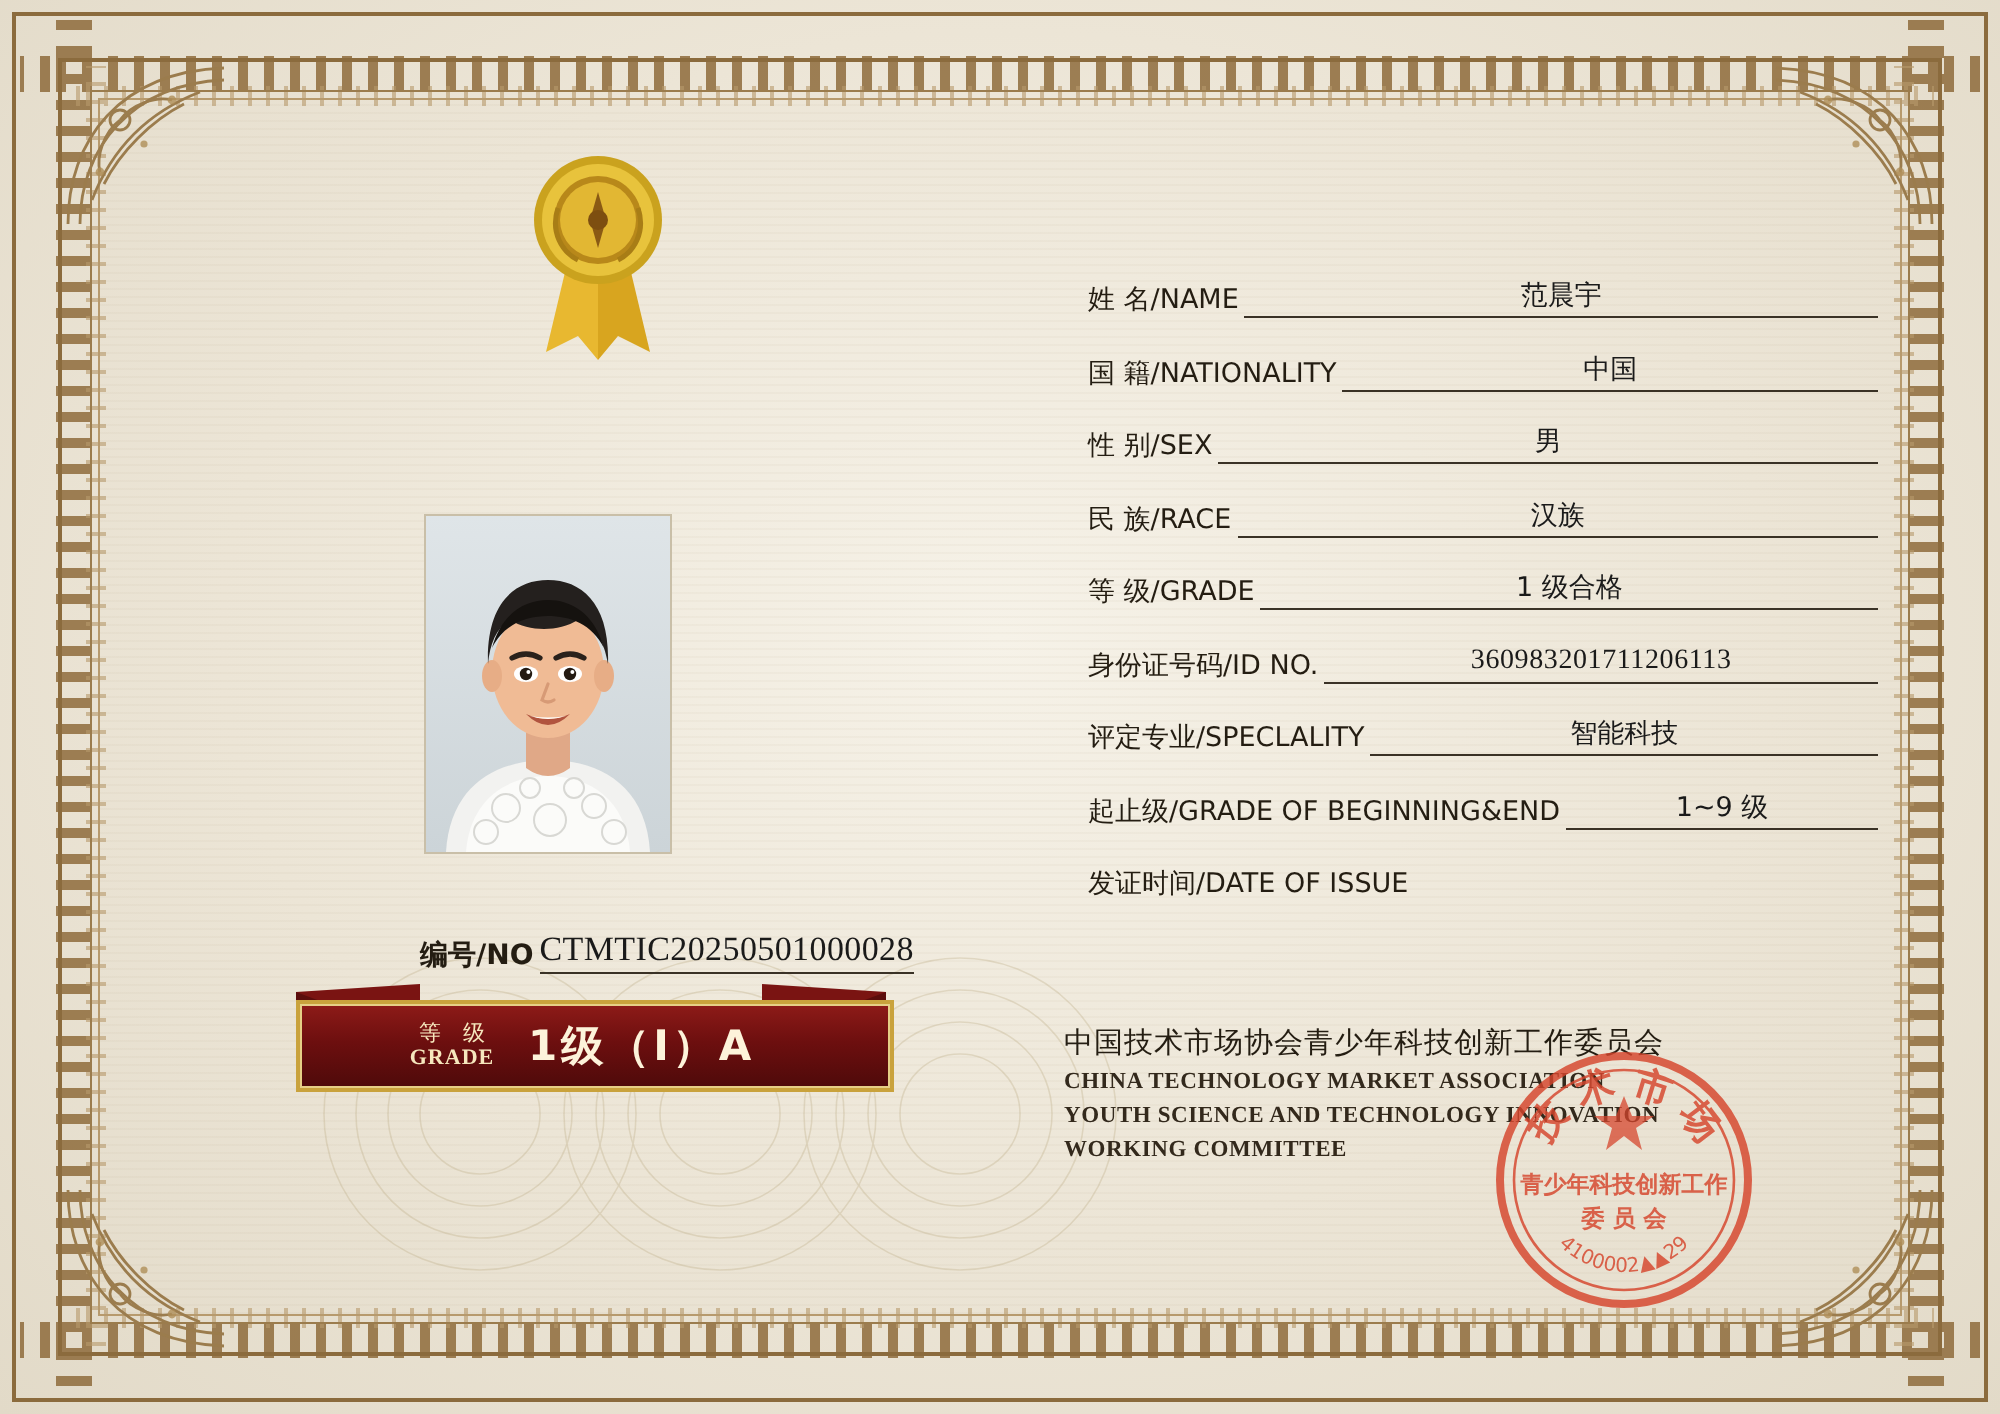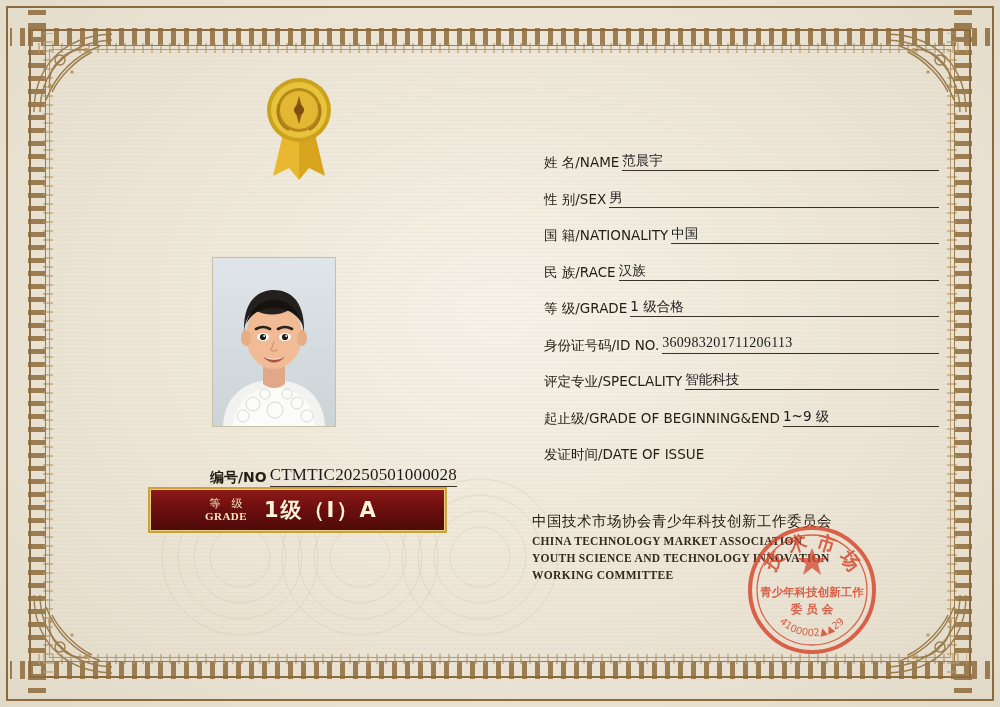--- a/index.html
+++ b/index.html
@@ -156,40 +156,39 @@
     overflow: hidden;
   }
   .photo-frame svg { display:block; width: 100%; height: 100%; }
 
   
   .fields {
     position: absolute;
     left: 492px;
     top: 85px;
     width: 395px;
-    margin-top: 12px;
   }
   .field-row {
     display: flex;
     align-items: flex-end;
     margin-bottom: 14.5px;
     height: 22px;
   }
   .field-label {
     font-family: "DejaVu Sans", sans-serif;
     font-size: 13.5px;
     color: #241d12;
     white-space: nowrap;
     line-height: 18px;
   }
   .field-value-wrap {
     flex: 1;
     border-bottom: 1px solid #3a3226;
     margin-left: 3px;
-    text-align: left;
+    text-align: center;
     line-height: 18px;
     padding-bottom: 1px;
   }
   .field-value {
     font-family: "DejaVu Sans", sans-serif;
     font-size: 13.5px;
     color: #1a1a1a;
   }
   .field-value.en {
     font-family: "Liberation Serif", serif;
@@ -224,21 +223,21 @@
     font-family: "Liberation Serif", serif;
     font-size: 17px;
     letter-spacing: 0.2px;
     color: #1a1a1a;
   }
 
   
   .plaque {
     position: absolute;
     left: 96px;
-    top: 435px;
+    top: 448px;
     width: 295px;
     height: 42px;
     background: linear-gradient(180deg, #8e1b18 0%, #6d0f0f 45%, #4e0a0a 100%);
     border: 2px solid #c9a23c;
     box-shadow: inset 0 0 0 1px #e6cf86;
     display: flex;
     align-items: center;
   }
   .plaque-left {
     color: #f6e7bd;
@@ -481,26 +480,26 @@
         <path d="M52 100 Q61 103 70 100 Q61 101.5 52 100 Z" fill="#fff"></path>
       </svg>
     </div>
 
     <div class="fields">
       <div class="field-row">
         <span class="field-label">姓 名/NAME</span>
         <span class="field-value-wrap"><span class="field-value">范晨宇</span></span>
       </div>
       <div class="field-row">
+        <span class="field-label">国 籍/NATIONALITY</span>
+        <span class="field-value-wrap"><span class="field-value">中国</span></span>
+      </div>
+      <div class="field-row">
         <span class="field-label">性 别/SEX</span>
         <span class="field-value-wrap"><span class="field-value">男</span></span>
-      </div>
-      <div class="field-row">
-        <span class="field-label">国 籍/NATIONALITY</span>
-        <span class="field-value-wrap"><span class="field-value">中国</span></span>
       </div>
       <div class="field-row">
         <span class="field-label">民 族/RACE</span>
         <span class="field-value-wrap"><span class="field-value">汉族</span></span>
       </div>
       <div class="field-row">
         <span class="field-label">等 级/GRADE</span>
         <span class="field-value-wrap"><span class="field-value">1 级合格</span></span>
       </div>
       <div class="field-row">

